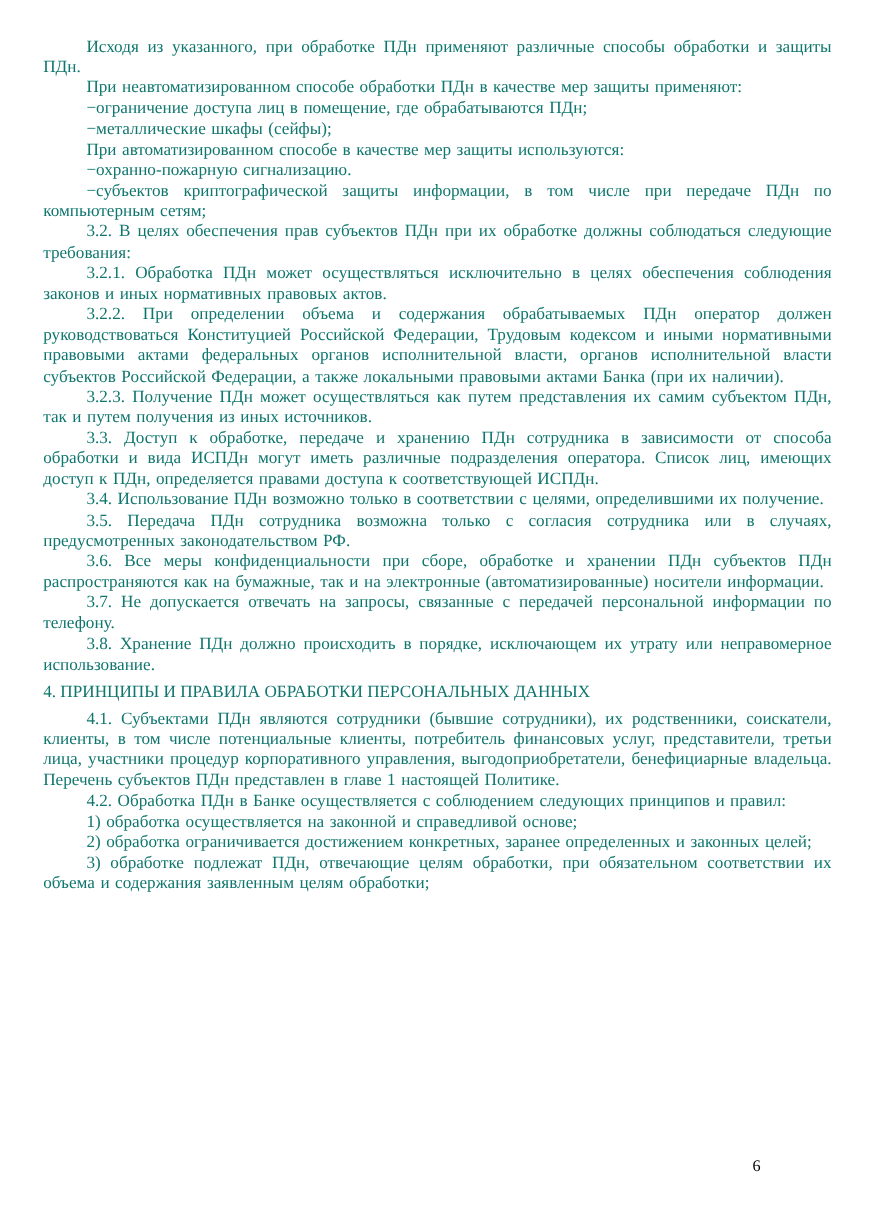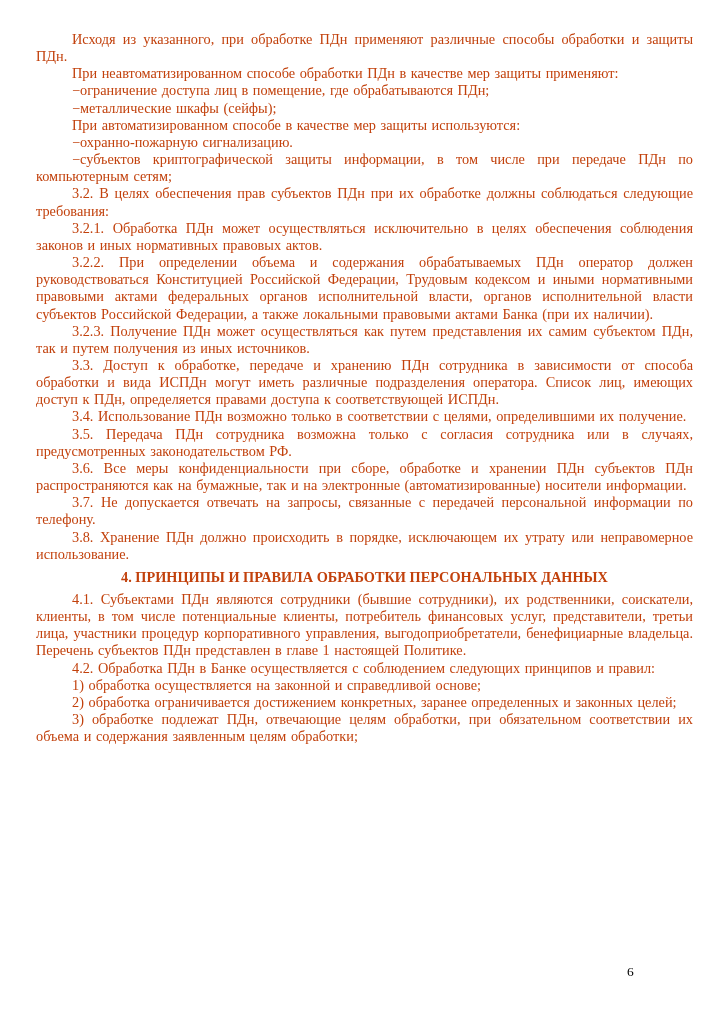--- a/index.html
+++ b/index.html
@@ -22,26 +22,26 @@
     left: 36px;
     right: 31px;
   }
   .para {
     margin: 0;
     font-size: 14.3px;
     line-height: 17.15px;
     text-align: justify;
     text-indent: 36px;
     word-spacing: 1px;
-    color: #c2410c;
+    color: #0f766e;
   }
   .para.heading {
-    text-align: center;
+    text-align: left;
     text-indent: 0;
-    font-weight: bold;
+    font-weight: normal;
     margin: 6px 0 5px 0;
     word-spacing: 0;
   }
   .page-number {
     position: absolute;
     top: 963px;
     left: 627px;
     font-size: 13.5px;
     line-height: 17px;
     color: #000000;

